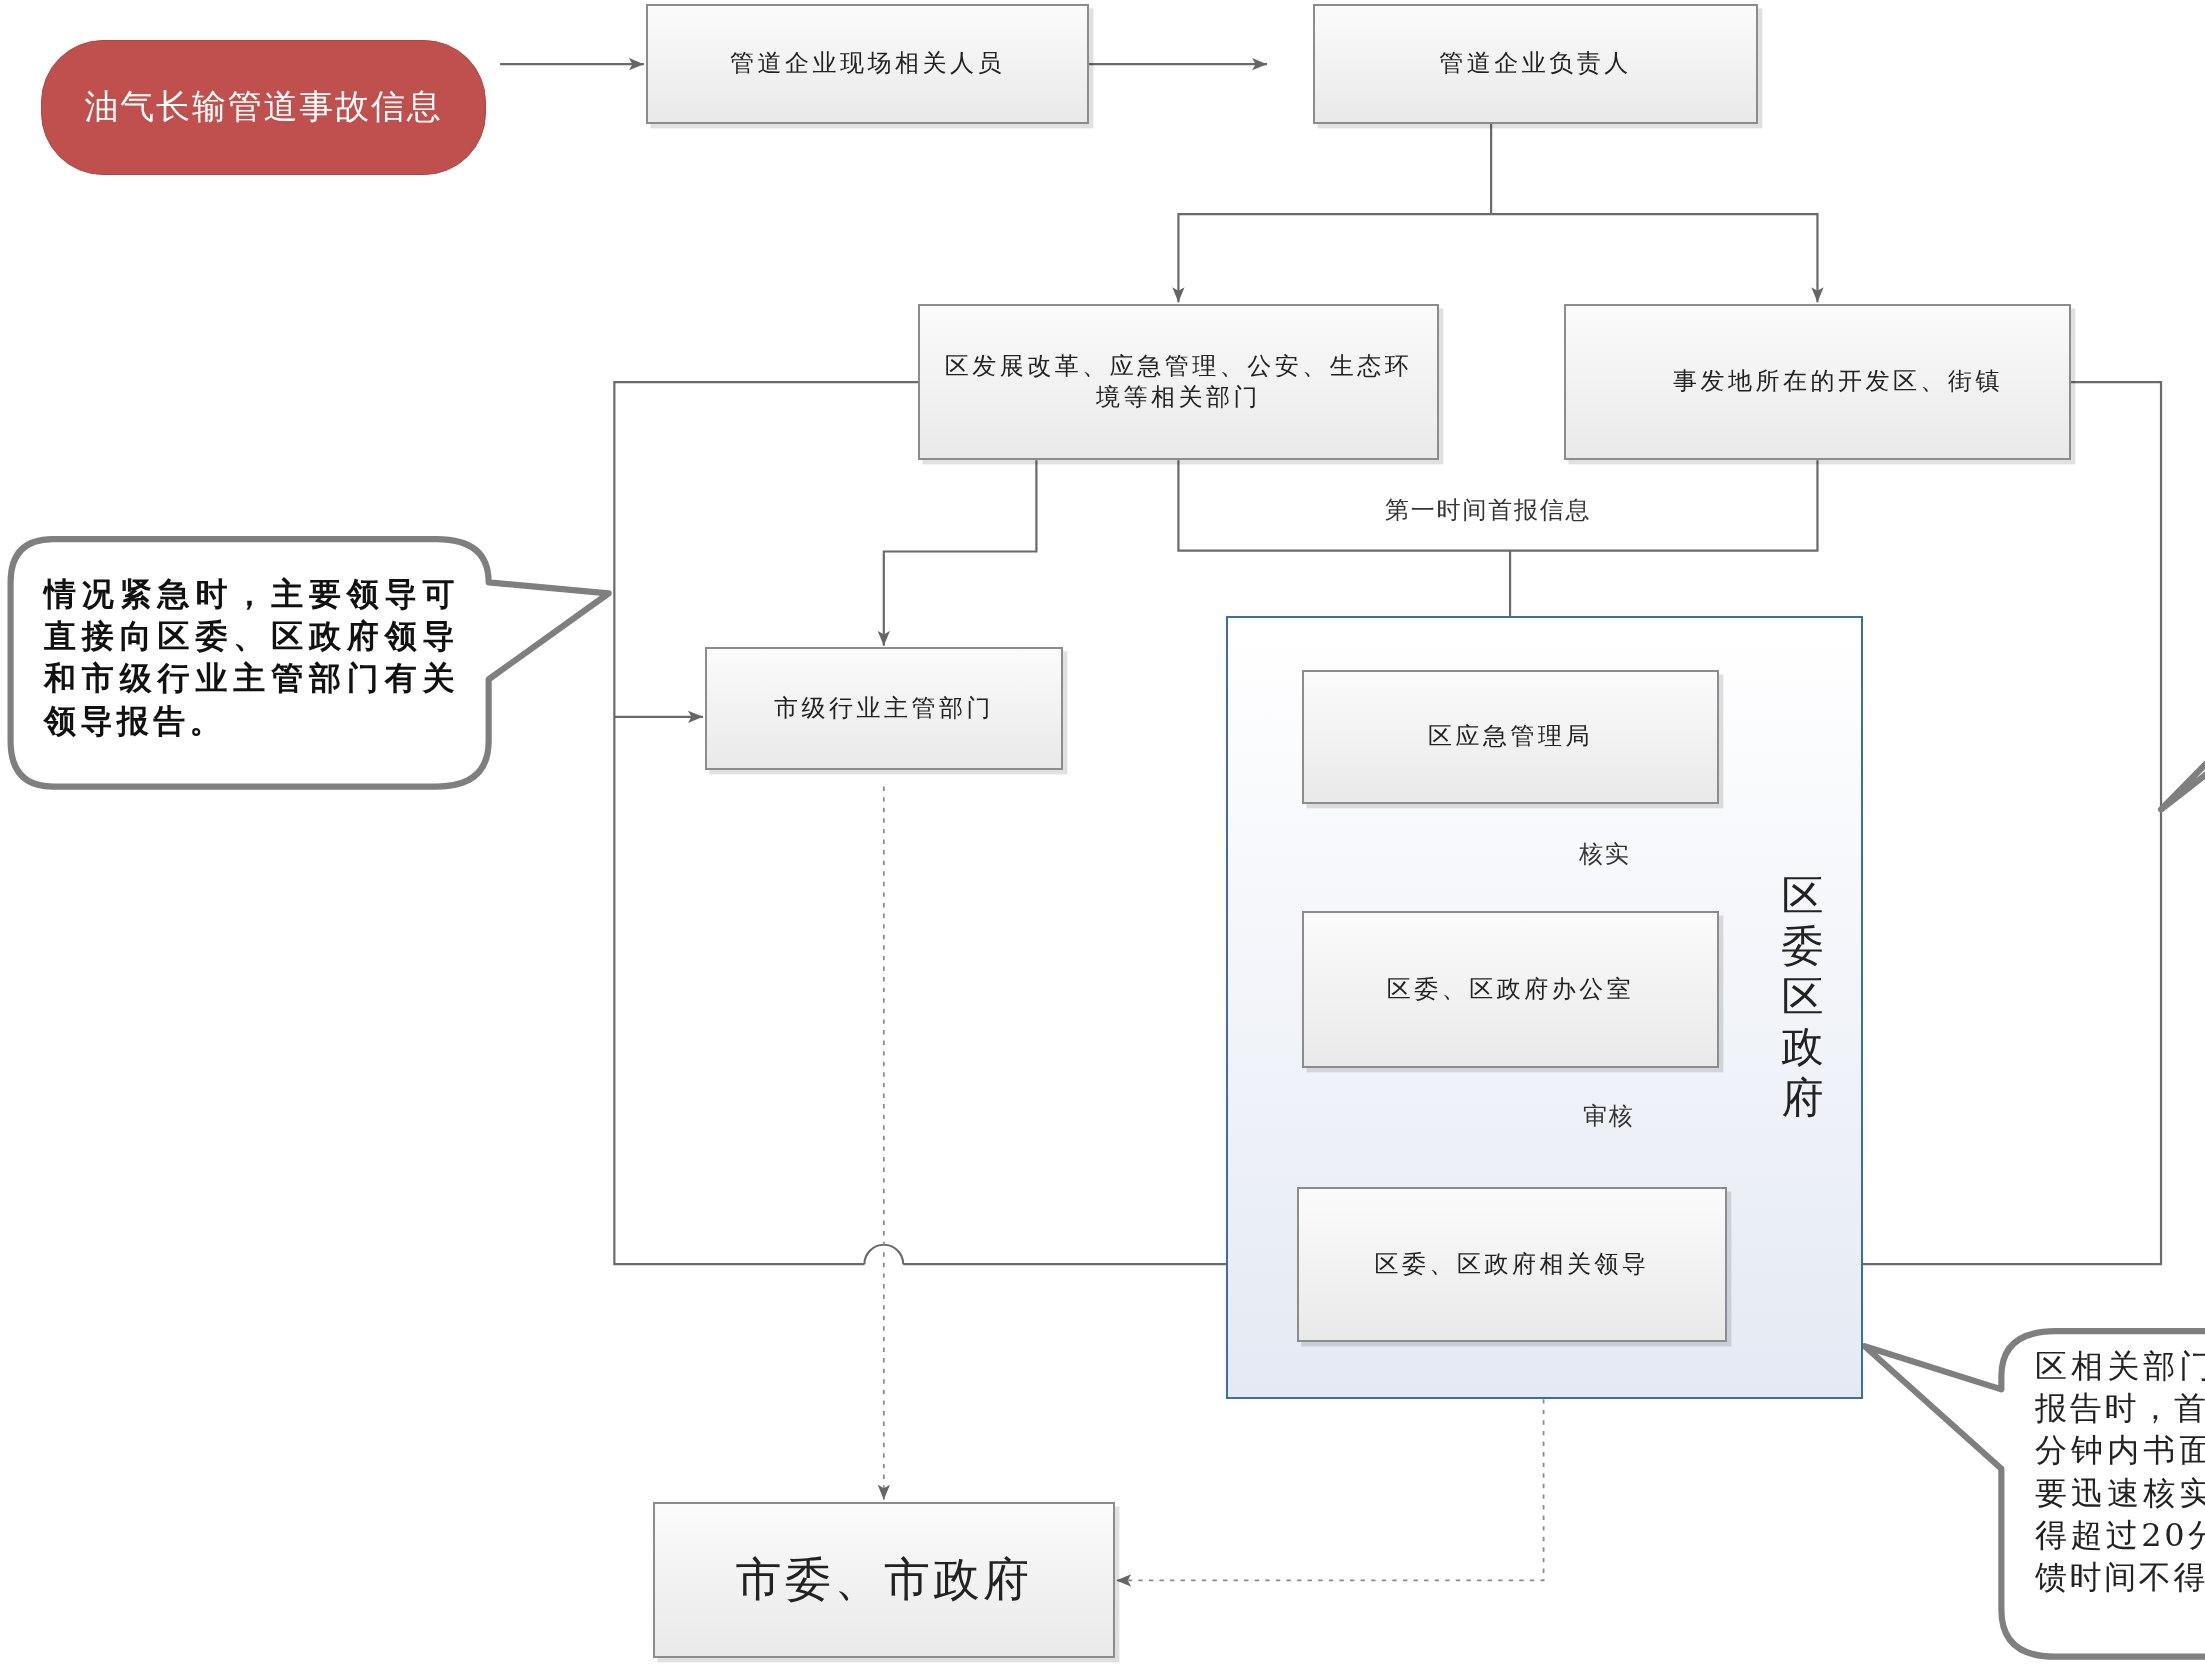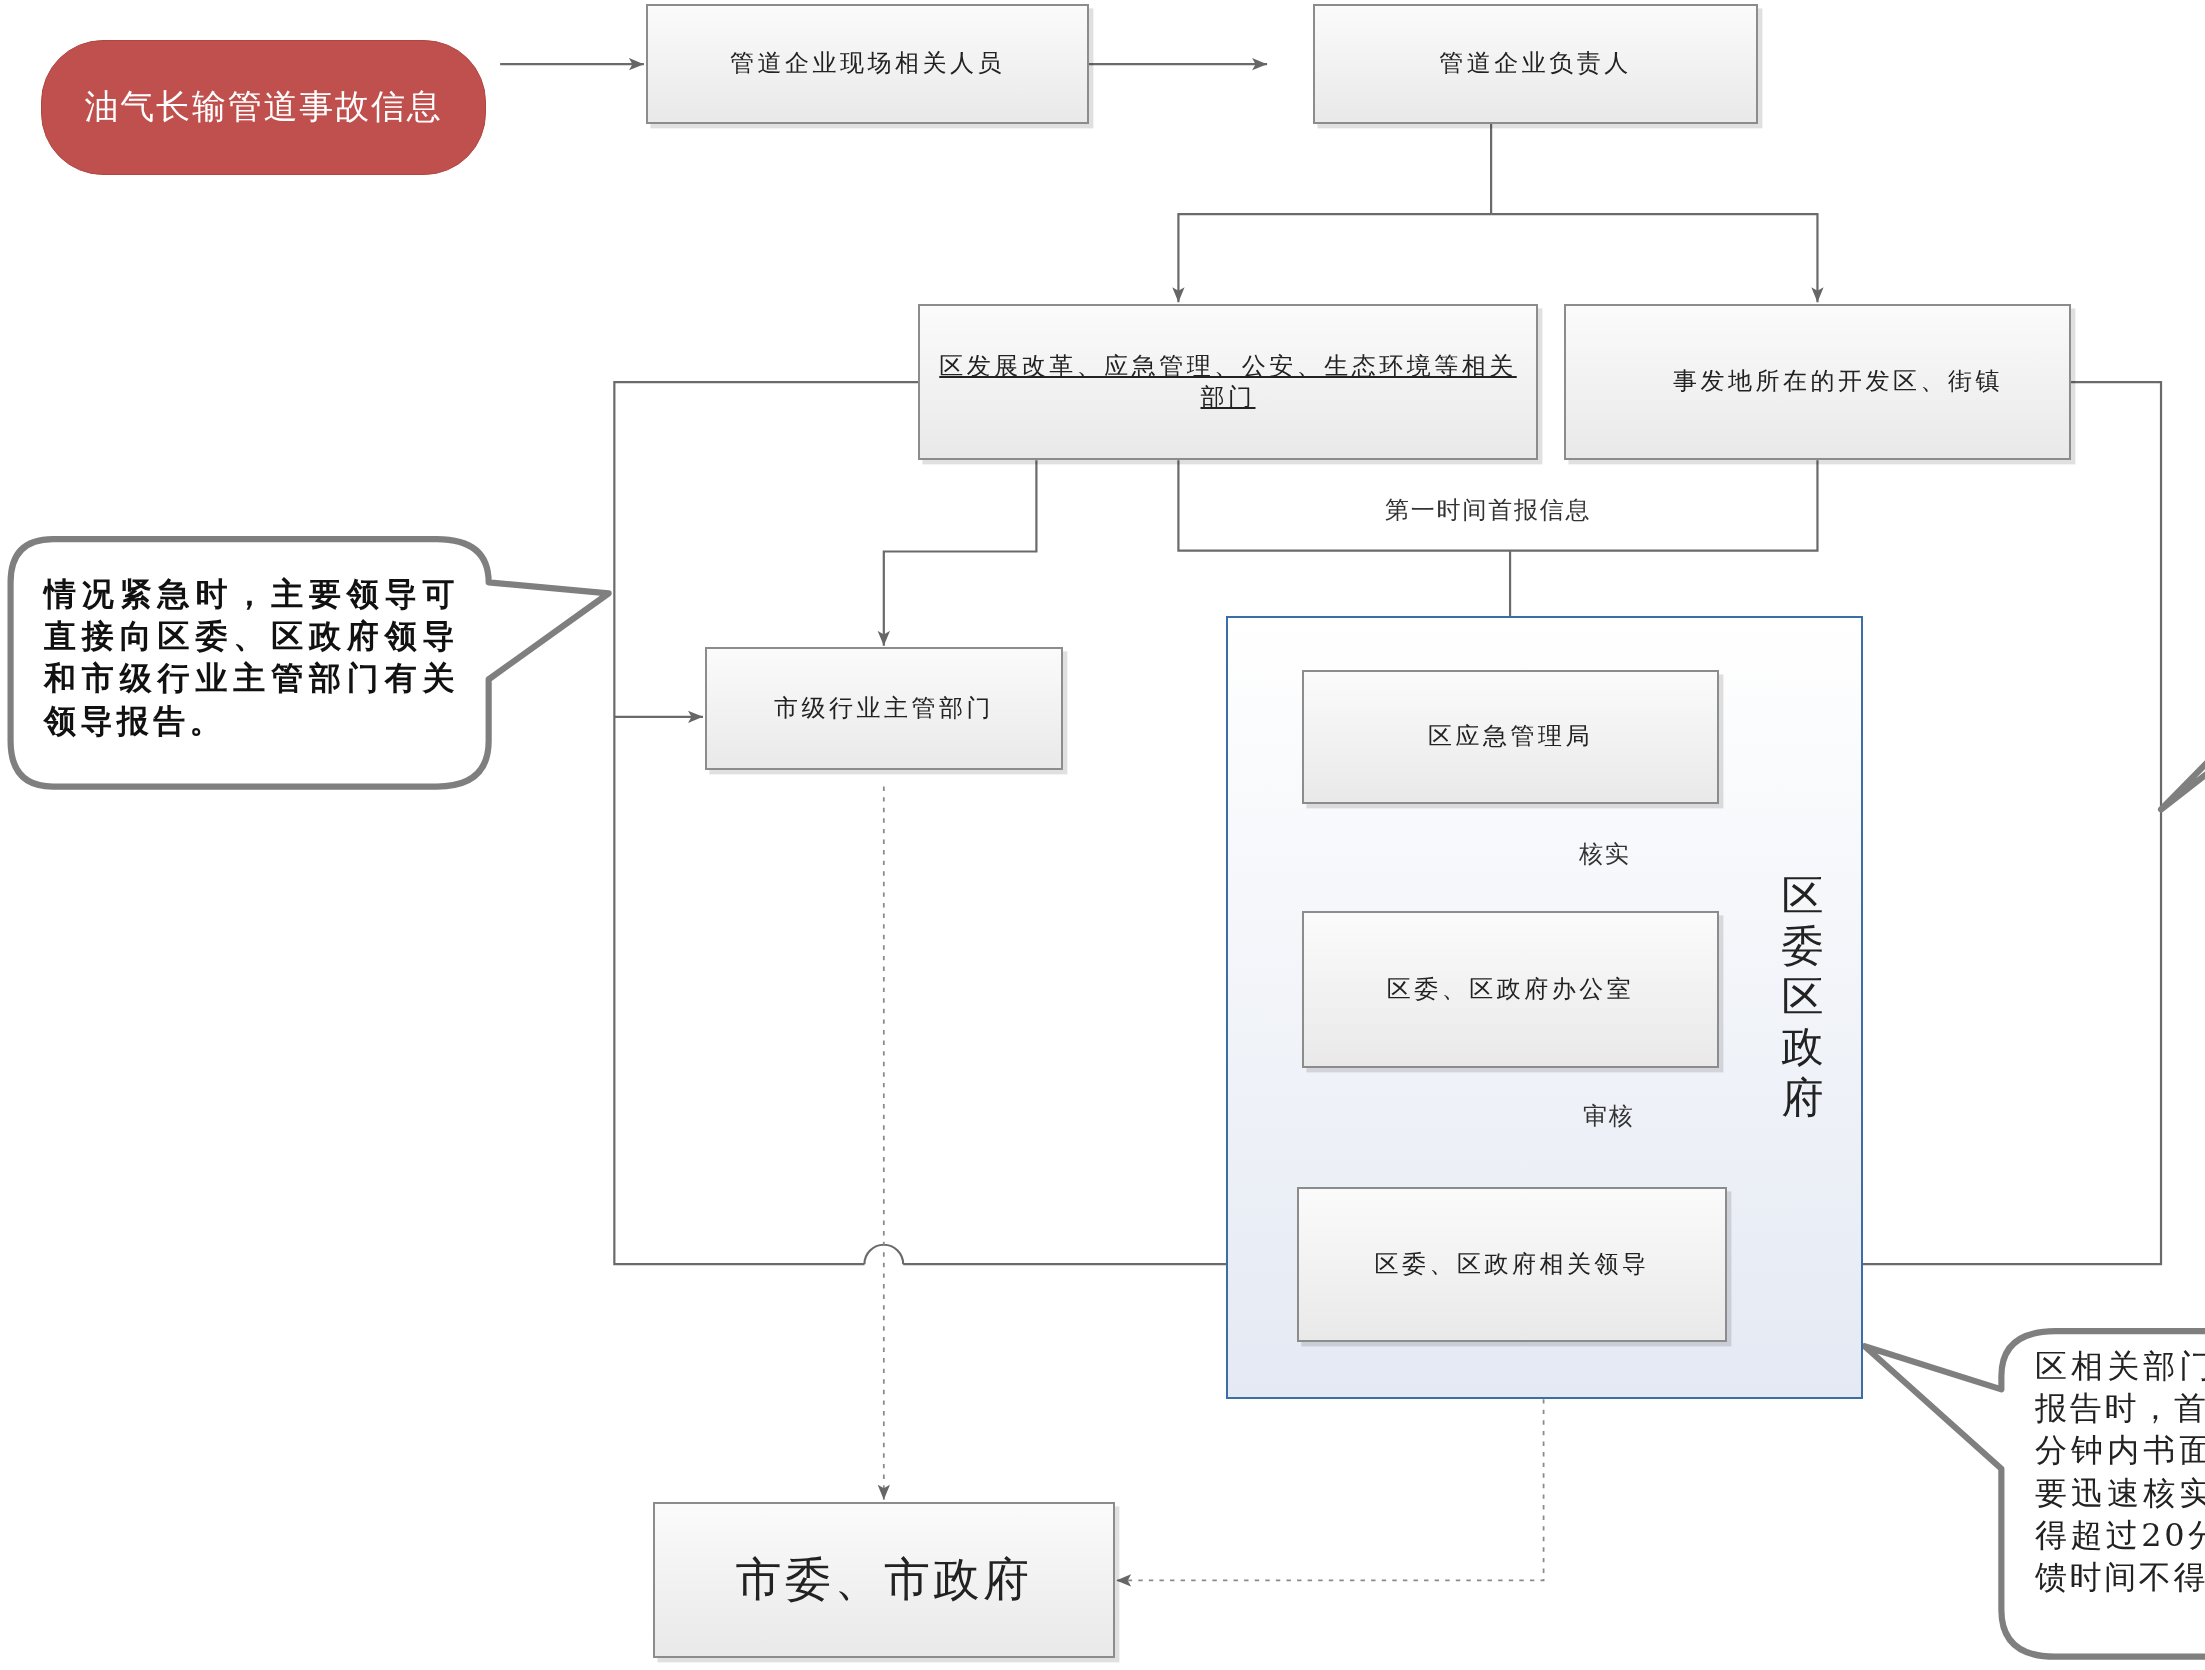--- a/index.html
+++ b/index.html
@@ -69,21 +69,21 @@
 </div>
 
 <div class="box" style="left:646px;top:3.5px;width:443px;height:120px;">
   <span>管道企业现场相关人员</span>
 </div>
 
 <div class="box" style="left:1269px;top:3.5px;width:445px;height:120px;margin-left:44px;">
   <span>管道企业负责人</span>
 </div>
 
-<div class="box" style="left:918px;top:304px;width:620px;height:156px;padding:0 17.6px;text-decoration:underline;">
+<div class="box" style="left:918px;top:304px;width:521px;height:156px;padding:0 17.6px;">
   <span>区发展改革、应急管理、公安、生态环境等相关部门</span>
 </div>
 
 <div class="box" style="left:1564px;top:304px;width:507px;height:156px;padding-left:41px;">
   <span>事发地所在的开发区、街镇</span>
 </div>
 
 <div class="box" style="left:705px;top:647px;width:358px;height:123px;">
   <span>市级行业主管部门</span>
 </div>

